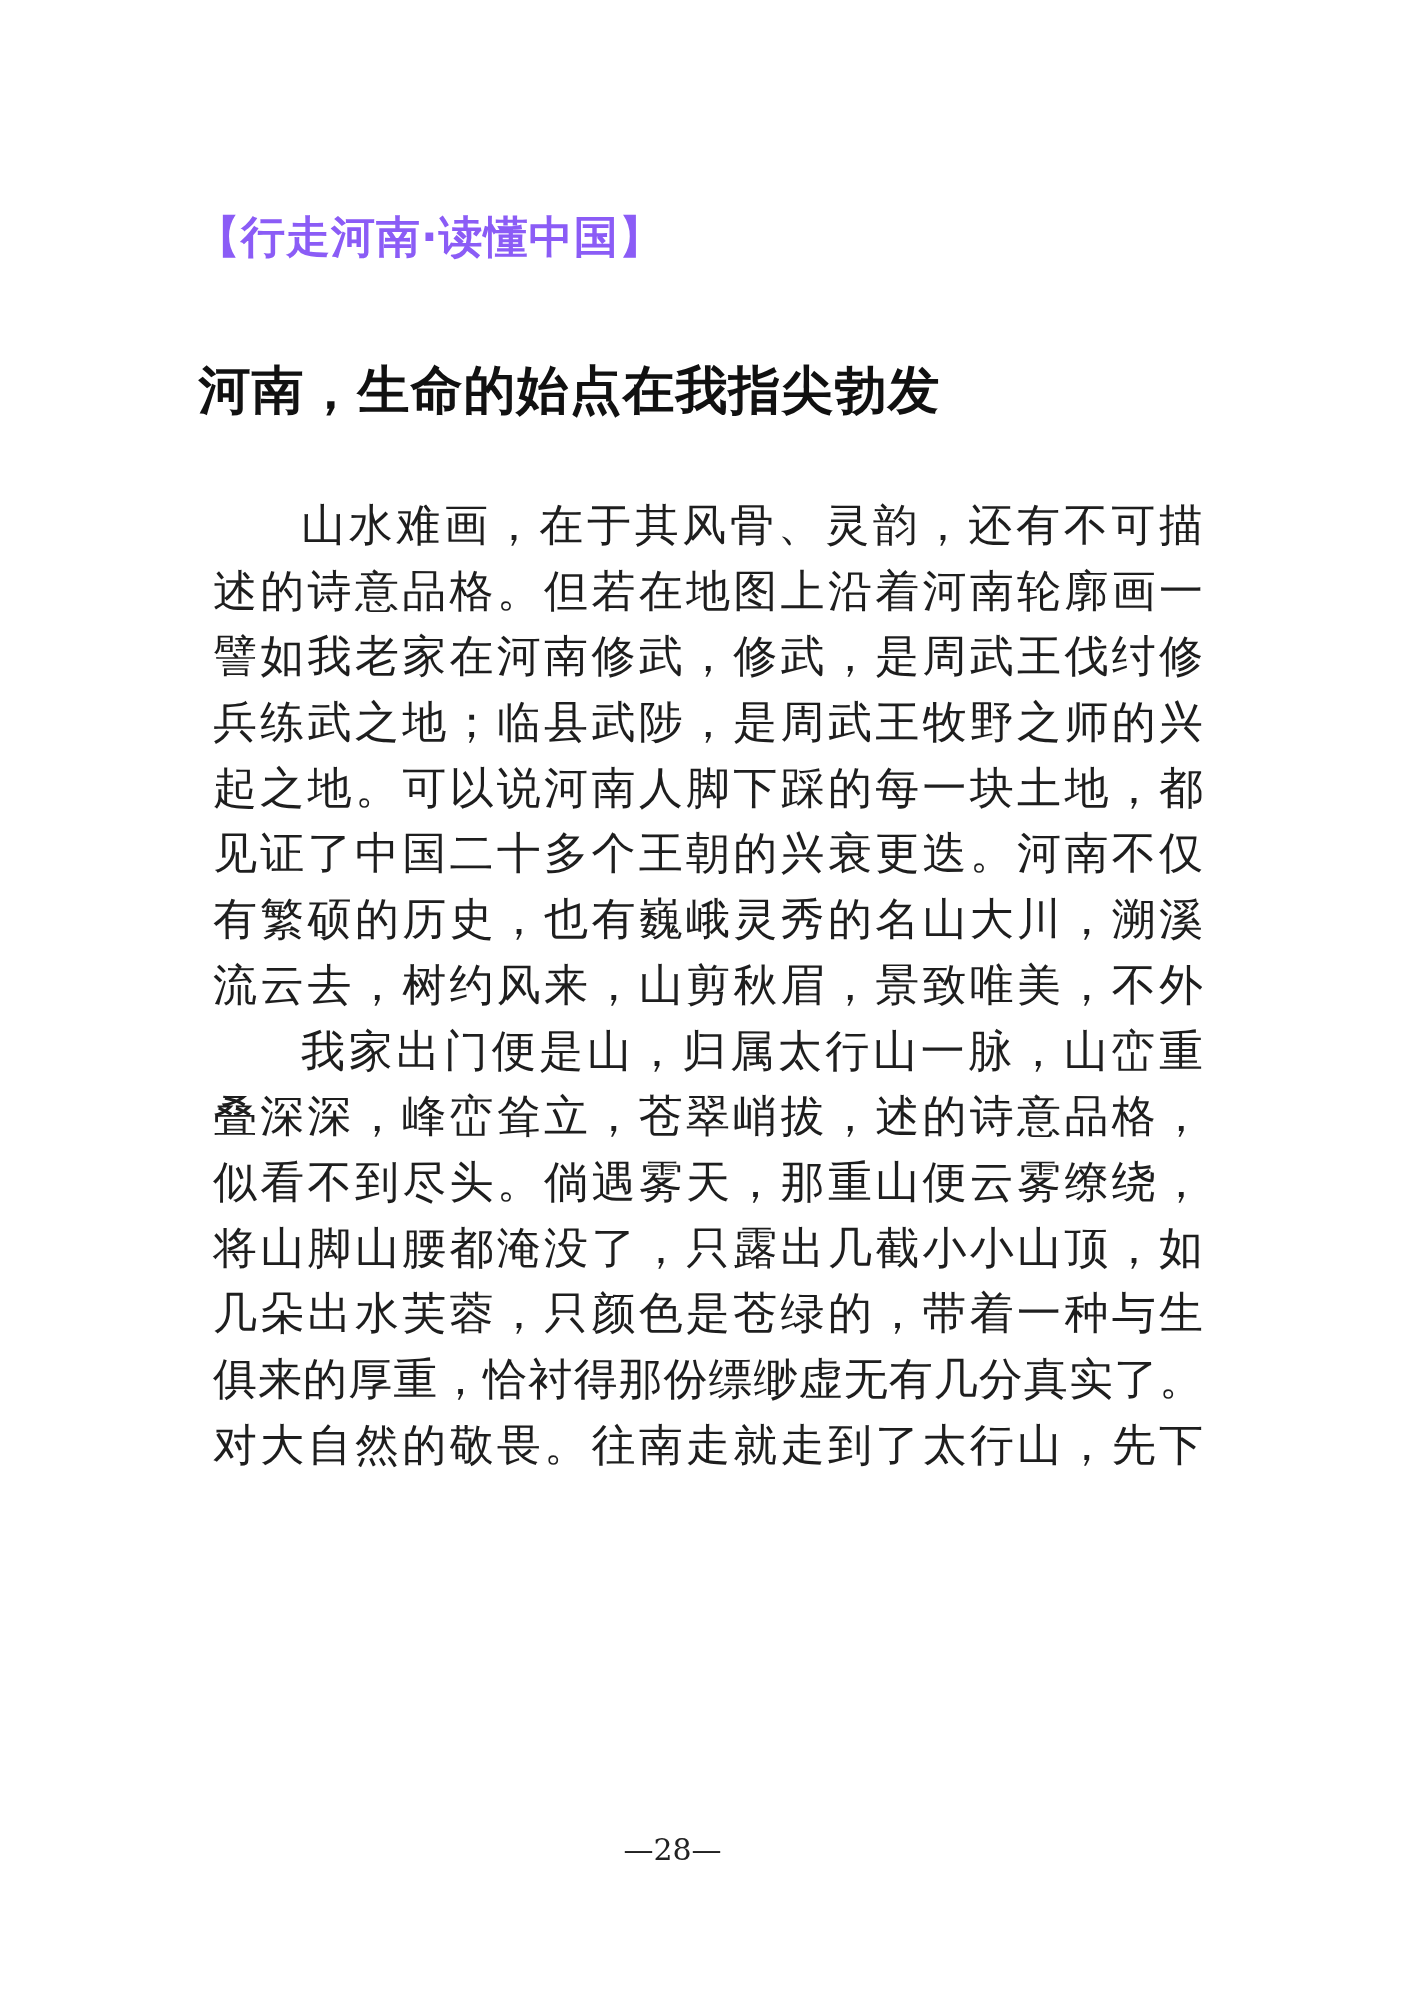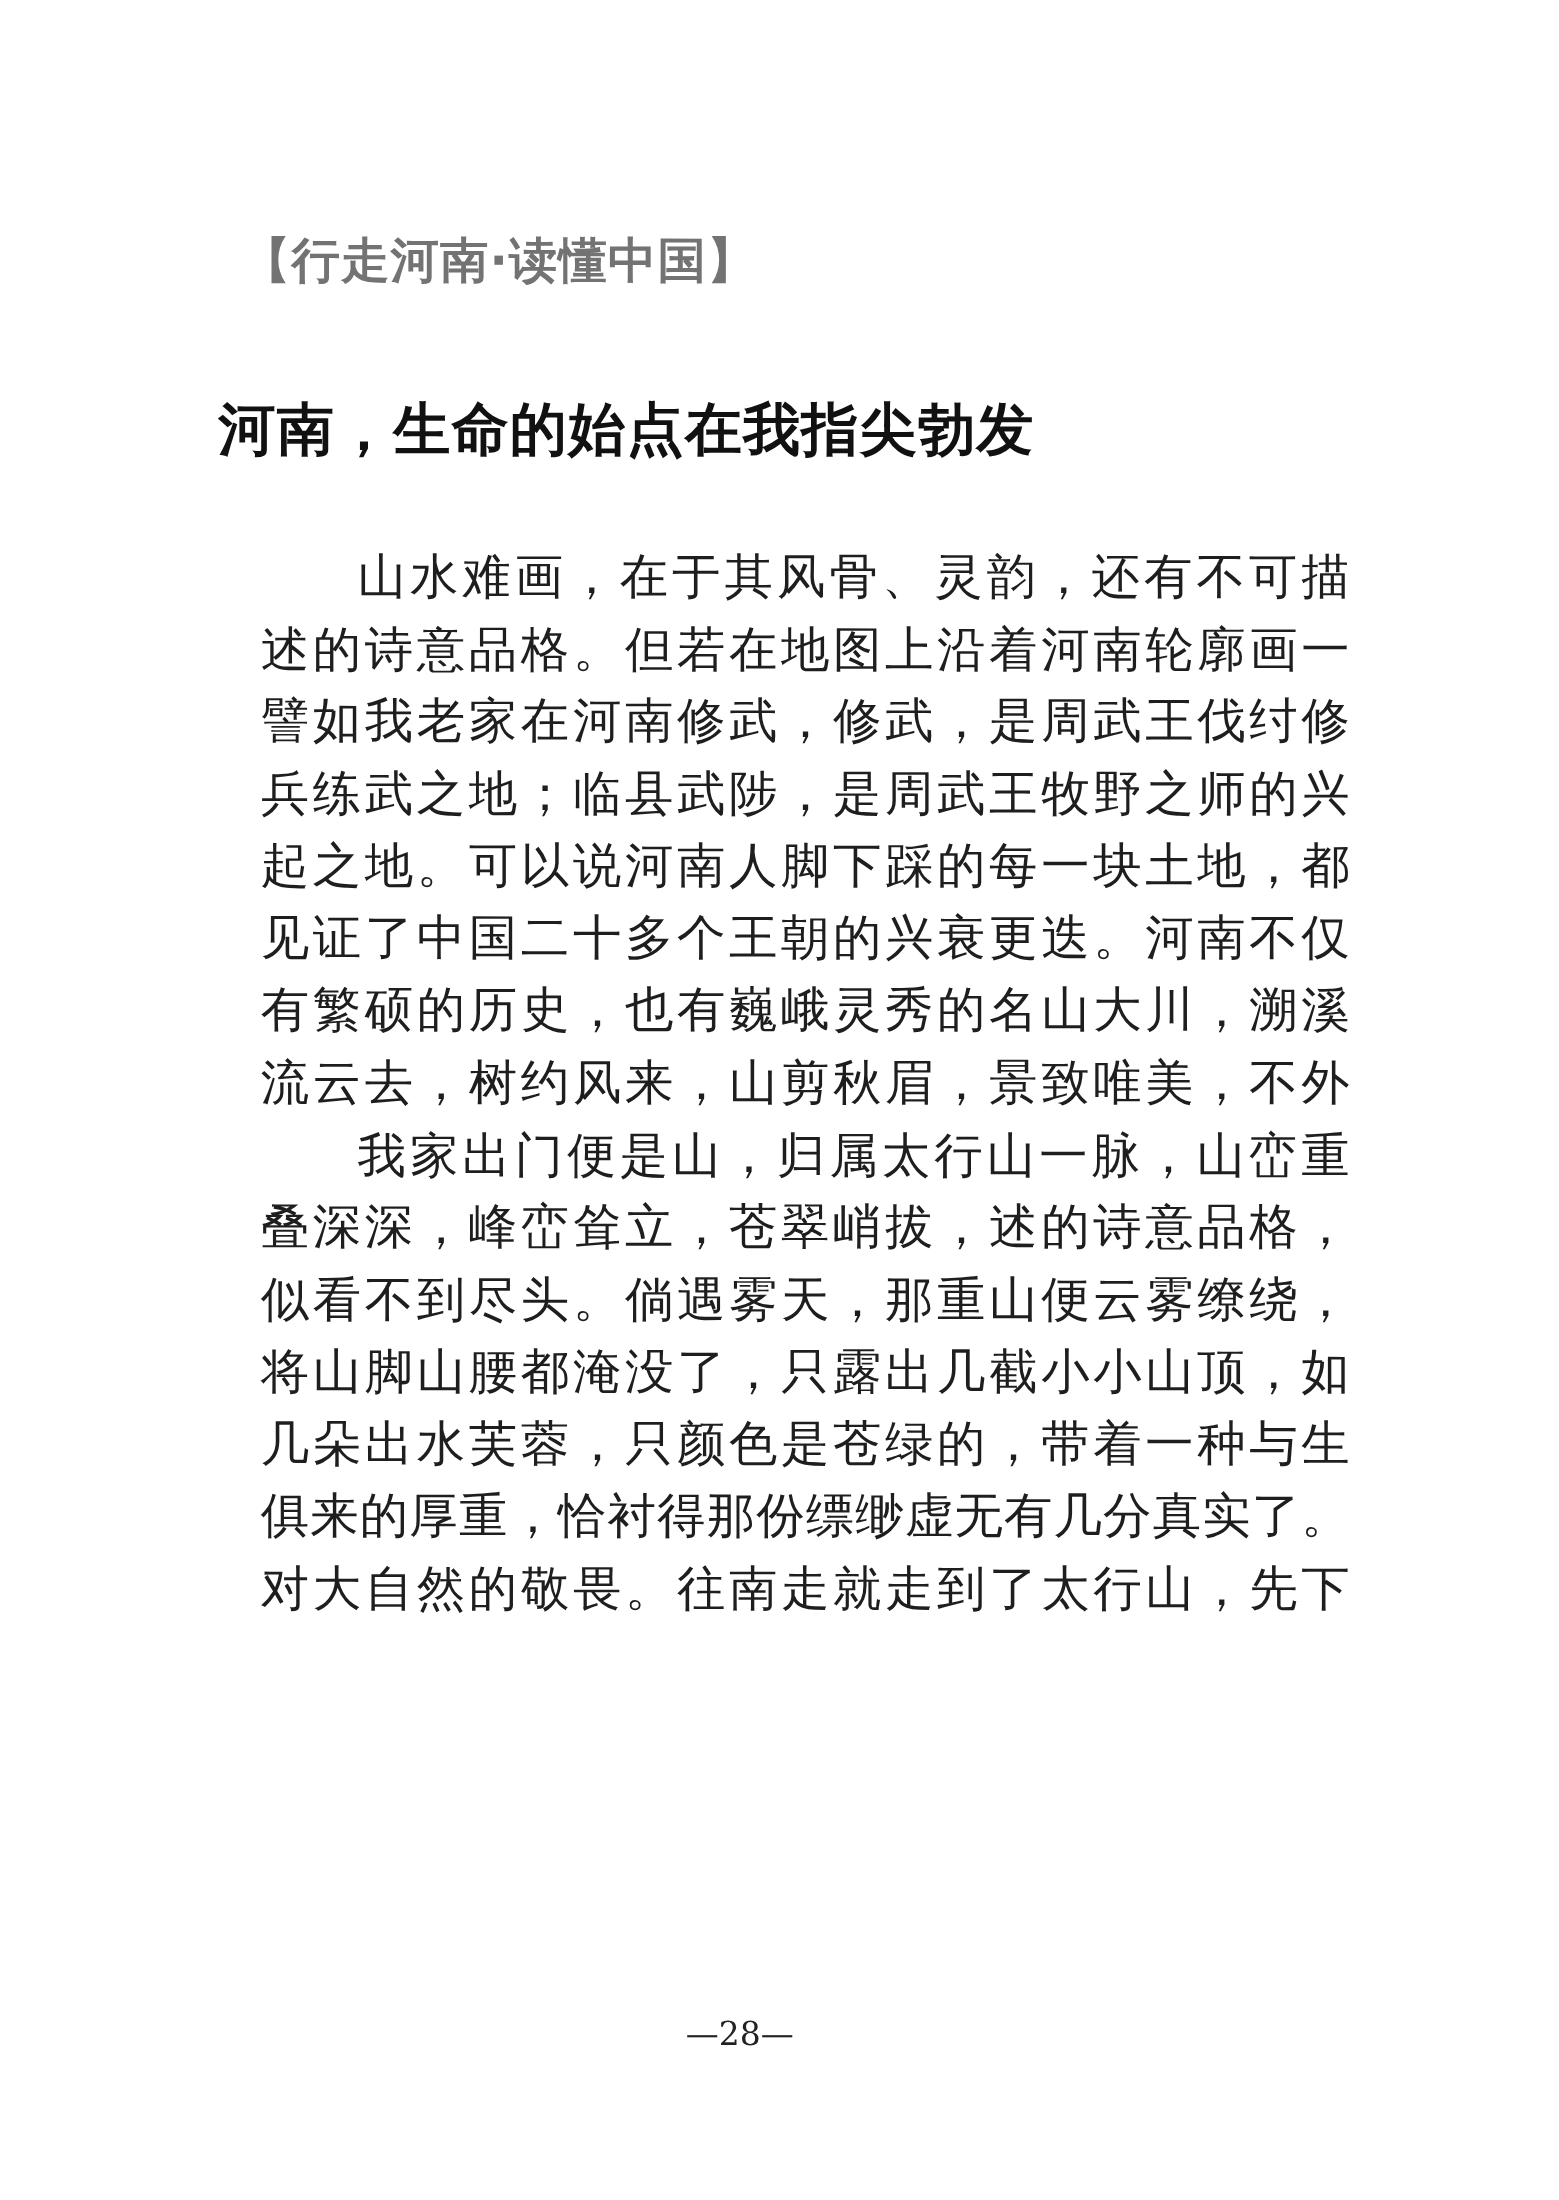--- a/index.html
+++ b/index.html
@@ -9,27 +9,27 @@
     }
     body {
       width: 1417px;
       height: 2000px;
       position: relative;
       overflow: hidden;
       color: #1a1a1a;
     }
     .column-tag {
       position: absolute;
-      left: 220px;
+      left: 196px;
       top: 208px;
       font-family: "DejaVu Sans", "Liberation Sans", sans-serif;
       font-size: 44px;
       font-weight: bold;
       letter-spacing: 1px;
-      color: #737373;
+      color: #8b5cf6;
       white-space: nowrap;
     }
     .article-title {
       position: absolute;
       left: 0;
       width: 1139px;
       top: 356px;
       text-align: center;
       font-family: "DejaVu Serif", "Liberation Serif", serif;
       font-size: 52px;
@@ -40,21 +40,20 @@
     }
     .body-text {
       position: absolute;
       left: 213px;
       top: 492px;
       width: 990px;
       font-family: "DejaVu Serif", "Liberation Serif", serif;
       font-size: 44px;
       line-height: 65.7px;
       color: #1e1e1e;
-      margin-left: 24px;
     }
     .line {
       display: block;
       white-space: nowrap;
       text-align: justify;
       text-align-last: justify;
       height: 65.7px;
     }
     .line.last {
       text-align-last: left;

